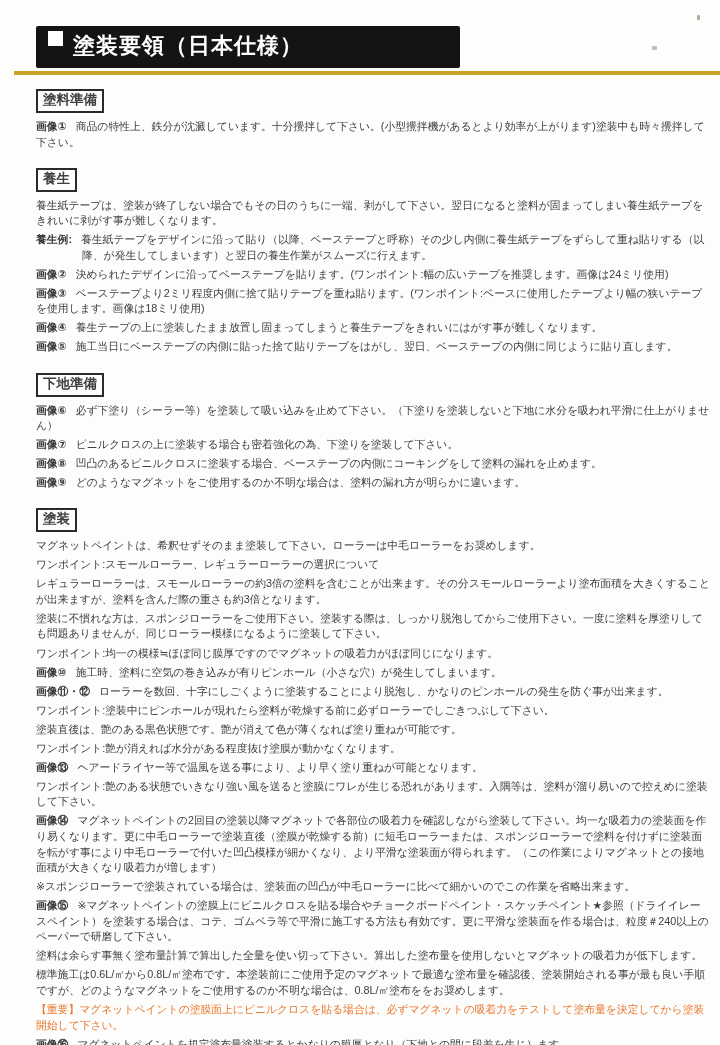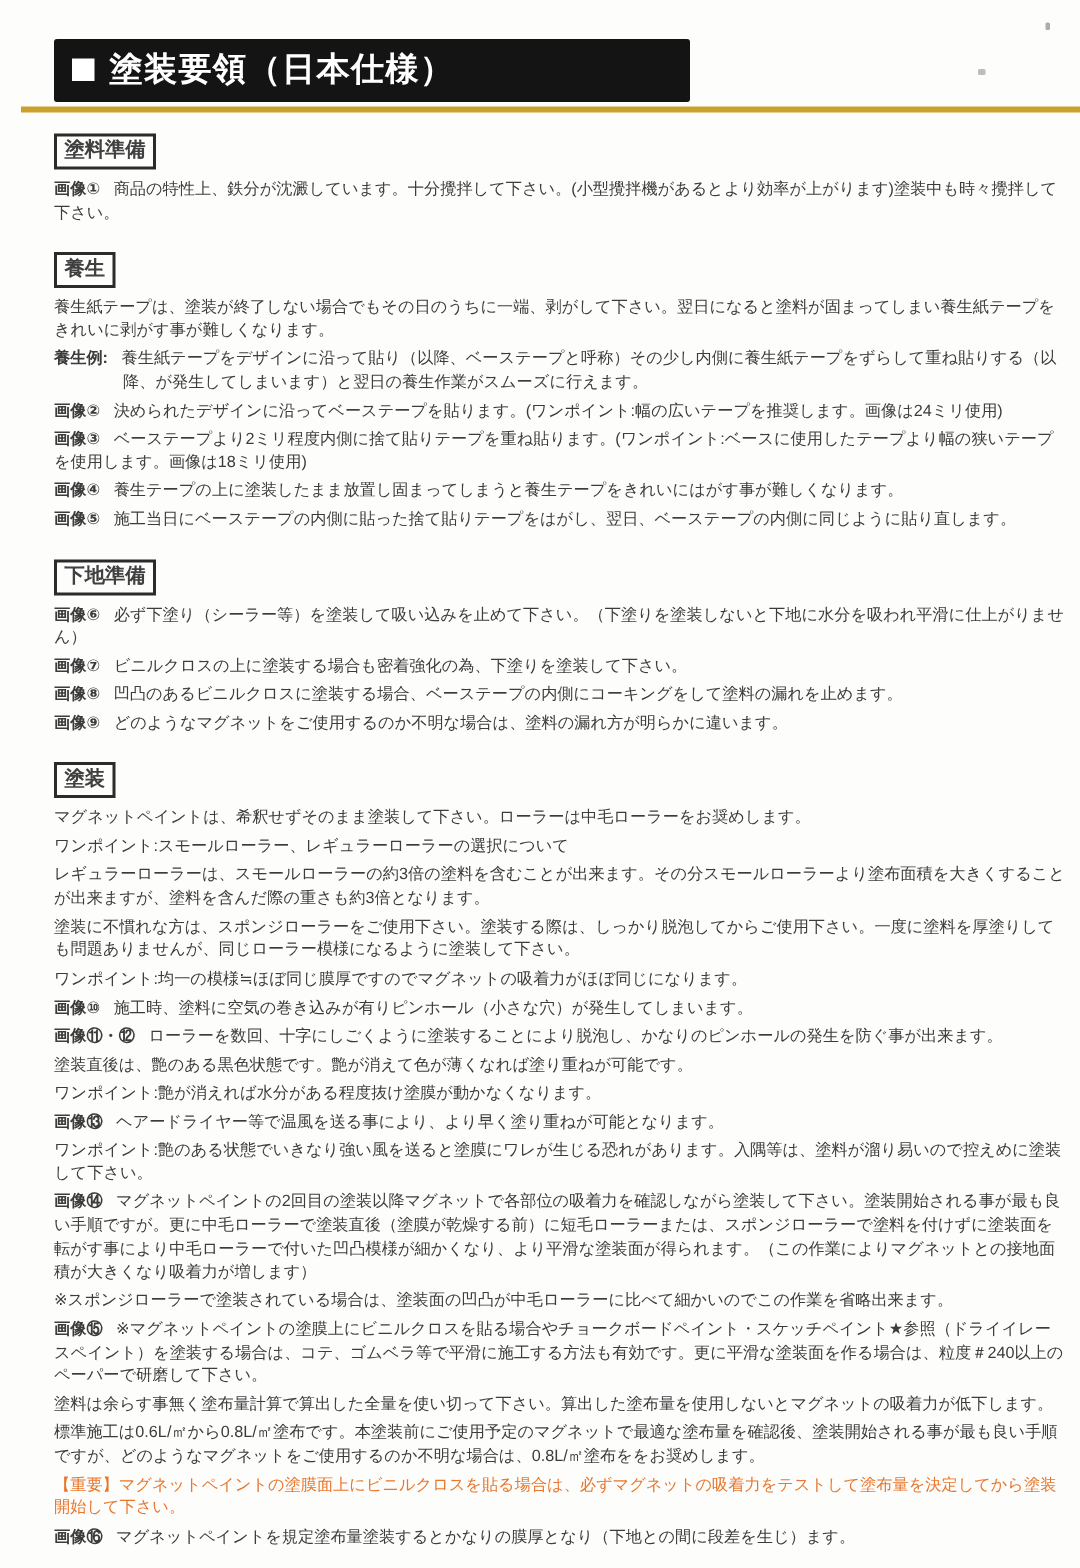--- a/index.html
+++ b/index.html
@@ -6,21 +6,21 @@
   body{
     width:720px;height:1045px;overflow:hidden;
     background:#fdfdfc;
     font-family:"Liberation Sans","DejaVu Sans",sans-serif;
     color:#3c3c3c;
     position:relative;
   }
   .page{padding:26px 10px 0 36px;}
   
   .titlebar{
-    display:flex;align-items:center;gap:10px;
+    display:flex;gap:10px;
     width:400px;
     background:#141414;color:#ffffff;
     font-size:22px;font-weight:700;letter-spacing:1px;
     padding:5px 12px 7px 12px;
     border-radius:2px;
   }
   .sq{display:inline-block;width:15px;height:15px;background:#ffffff;flex:0 0 auto;}
   .goldline{height:4px;background:#c9a22b;margin:3px -10px 0 -22px;}
   
   .speck1,.speck2{position:absolute;background:#8a8a86;border-radius:1px;}
@@ -87,25 +87,26 @@
 
   <div>
     <h2 class="sec">塗装</h2>
     <p class="ln"><span class="lbl"></span><span class="txt">マグネットペイントは、希釈せずそのまま塗装して下さい。ローラーは中毛ローラーをお奨めします。</span><span class="stg"></span></p>
     <p class="ln"><span class="lbl"></span><span class="txt"></span><span class="stg">ワンポイント:スモールローラー、レギュラーローラーの選択について</span></p>
     <p class="ln"><span class="lbl"></span><span class="txt">レギュラーローラーは、スモールローラーの約3倍の塗料を含むことが出来ます。その分スモールローラーより塗布面積を大きくすることが出来ますが、塗料を含んだ際の重さも約3倍となります。</span><span class="stg"></span></p>
     <p class="ln"><span class="lbl"></span><span class="txt">塗装に不慣れな方は、スポンジローラーをご使用下さい。塗装する際は、しっかり脱泡してからご使用下さい。一度に塗料を厚塗りしても問題ありませんが、同じローラー模様になるように塗装して下さい。</span><span class="stg"></span></p>
     <p class="ln"><span class="lbl"></span><span class="txt"></span><span class="stg">ワンポイント:均一の模様≒ほぼ同じ膜厚ですのでマグネットの吸着力がほぼ同じになります。</span></p>
     <p class="ln"><span class="lbl">画像⑩</span><span class="txt">施工時、塗料に空気の巻き込みが有りピンホール（小さな穴）が発生してしまいます。</span><span class="stg"></span></p>
     <p class="ln"><span class="lbl">画像⑪・⑫</span><span class="txt">ローラーを数回、十字にしごくように塗装することにより脱泡し、かなりのピンホールの発生を防ぐ事が出来ます。</span><span class="stg"></span></p>
+    <p class="ln"><span class="lbl"></span><span class="txt"></span><span class="stg">ワンポイント:塗装中にピンホールが現れたら塗料が乾燥する前に必ずローラーでしごきつぶして下さい。</span></p>
     <p class="ln"><span class="lbl"></span><span class="txt">塗装直後は、艶のある黒色状態です。艶が消えて色が薄くなれば塗り重ねが可能です。</span><span class="stg"></span></p>
     <p class="ln"><span class="lbl"></span><span class="txt"></span><span class="stg">ワンポイント:艶が消えれば水分がある程度抜け塗膜が動かなくなります。</span></p>
     <p class="ln"><span class="lbl">画像⑬</span><span class="txt">ヘアードライヤー等で温風を送る事により、より早く塗り重ねが可能となります。</span><span class="stg"></span></p>
     <p class="ln"><span class="lbl"></span><span class="txt"></span><span class="stg">ワンポイント:艶のある状態でいきなり強い風を送ると塗膜にワレが生じる恐れがあります。入隅等は、塗料が溜り易いので控えめに塗装して下さい。</span></p>
-    <p class="ln"><span class="lbl">画像⑭</span><span class="txt">マグネットペイントの2回目の塗装以降マグネットで各部位の吸着力を確認しながら塗装して下さい。塗装開始される事が最も良い手順ですが。更に中毛ローラーで塗装直後（塗膜が乾燥する前）に短毛ローラーまたは、スポンジローラーで塗料を付けずに塗装面を転がす事により中毛ローラーで付いた凹凸模様が細かくなり、より平滑な塗装面が得られます。（この作業によりマグネットとの接地面積が大きくなり吸着力が増します）</span><span class="stg"></span></p>
+    <p class="ln"><span class="lbl">画像⑭</span><span class="txt">マグネットペイントの2回目の塗装以降マグネットで各部位の吸着力を確認しながら塗装して下さい。均一な吸着力の塗装面を作り易くなります。更に中毛ローラーで塗装直後（塗膜が乾燥する前）に短毛ローラーまたは、スポンジローラーで塗料を付けずに塗装面を転がす事により中毛ローラーで付いた凹凸模様が細かくなり、より平滑な塗装面が得られます。（この作業によりマグネットとの接地面積が大きくなり吸着力が増します）</span><span class="stg"></span></p>
     <p class="ln"><span class="lbl"></span><span class="txt">※スポンジローラーで塗装されている場合は、塗装面の凹凸が中毛ローラーに比べて細かいのでこの作業を省略出来ます。</span><span class="stg"></span></p>
     <p class="ln"><span class="lbl">画像⑮</span><span class="txt">※マグネットペイントの塗膜上にビニルクロスを貼る場合やチョークボードペイント・スケッチペイント★参照（ドライイレースペイント）を塗装する場合は、コテ、ゴムベラ等で平滑に施工する方法も有効です。更に平滑な塗装面を作る場合は、粒度＃240以上のペーパーで研磨して下さい。</span><span class="stg"></span></p>
     <p class="ln"><span class="lbl"></span><span class="txt">塗料は余らす事無く塗布量計算で算出した全量を使い切って下さい。算出した塗布量を使用しないとマグネットの吸着力が低下します。</span><span class="stg"></span></p>
     <p class="ln"><span class="lbl"></span><span class="txt">標準施工は0.6L/㎡から0.8L/㎡塗布です。本塗装前にご使用予定のマグネットで最適な塗布量を確認後、塗装開始される事が最も良い手順ですが、どのようなマグネットをご使用するのか不明な場合は、0.8L/㎡塗布ををお奨めします。</span><span class="stg"></span></p>
     <p class="ln imp"><span class="lbl"></span><span class="txt"></span><span class="stg">【重要】マグネットペイントの塗膜面上にビニルクロスを貼る場合は、必ずマグネットの吸着力をテストして塗布量を決定してから塗装開始して下さい。</span></p>
     <p class="ln"><span class="lbl">画像⑯</span><span class="txt">マグネットペイントを規定塗布量塗装するとかなりの膜厚となり（下地との間に段差を生じ）ます。</span><span class="stg"></span></p>
     
     
     
     

